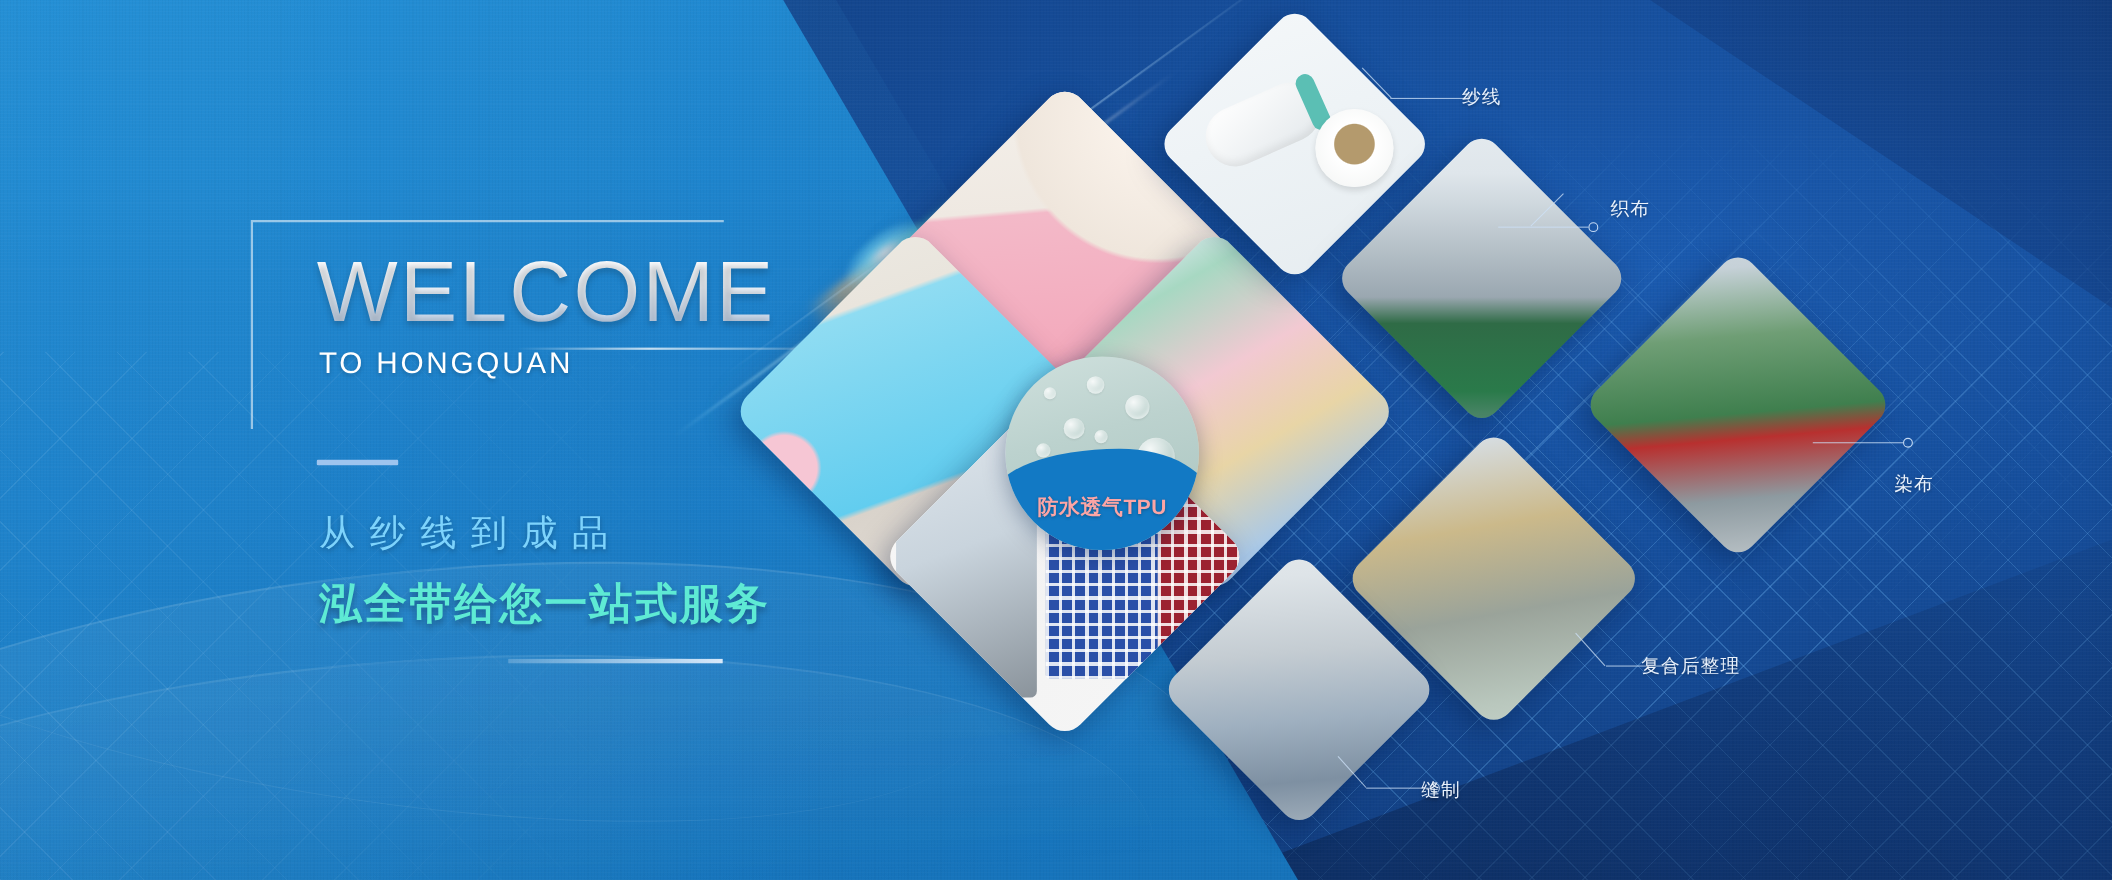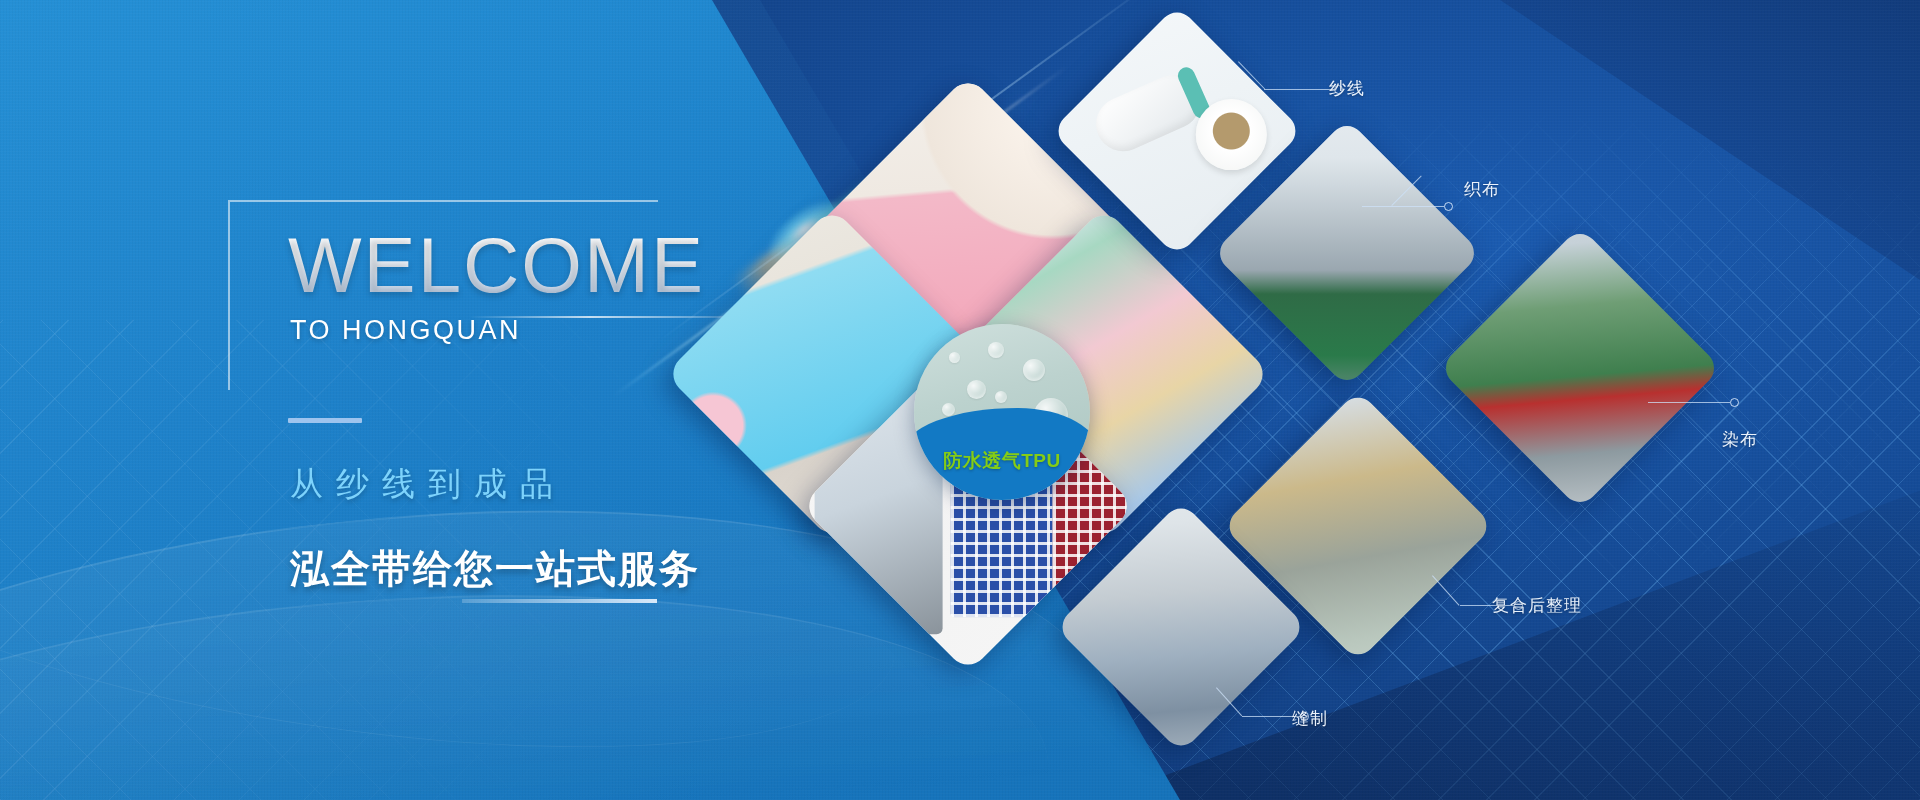--- a/index.html
+++ b/index.html
@@ -108,22 +108,22 @@
     white-space:nowrap;
   }
   .welcome-sub{
     position:absolute;left:62px;top:115px;
     font-size:27px;letter-spacing:2.5px;font-weight:400;color:#ffffff;
     text-shadow:0 2px 4px rgba(0,0,0,.22);white-space:nowrap;
   }
   .dash{position:absolute;left:60px;top:218px;width:74px;height:5px;background:#9ec4ee;border-radius:1px;}
   .cn-1{position:absolute;left:62px;top:262px;font-size:33px;letter-spacing:13px;color:#7dd3fc;
         text-shadow:0 2px 5px rgba(0,0,0,.25);white-space:nowrap;font-weight:400;}
-  .cn-2{position:absolute;left:62px;top:322px;font-size:39px;letter-spacing:2px;color:#ffffff;font-weight:700;
-        text-shadow:0 3px 6px rgba(0,0,0,.3);white-space:nowrap;margin-top:20px;}
+  .cn-2{position:absolute;left:62px;top:322px;font-size:39px;letter-spacing:2px;color:#5eead4;font-weight:700;
+        text-shadow:0 3px 6px rgba(0,0,0,.3);white-space:nowrap;}
   .rule-bottom{position:absolute;left:462px;top:599px;width:195px;height:4px;
         background:linear-gradient(90deg,rgba(220,235,250,.25),rgba(225,238,252,.95));}
 
   
   .cluster{position:absolute;left:718px;top:128px;width:500px;height:500px;}
   .dia{position:absolute;width:236px;height:236px;transform:rotate(45deg);
        border-radius:20px;overflow:hidden;box-shadow:0 10px 26px rgba(0,20,60,.35);}
   .dia .inner{position:absolute;inset:-40%;transform:rotate(-45deg);
        background-size:cover;background-position:center;}
   .dia-top{left:132px;top:-4px;}
@@ -178,21 +178,21 @@
   .tpu{position:absolute;left:196px;top:196px;width:176px;height:176px;border-radius:50%;
        overflow:hidden;box-shadow:0 6px 20px rgba(0,30,70,.35);}
   .tpu-img{position:absolute;inset:0;
        background:linear-gradient(165deg,#cfe0dd 0%,#bcd2ce 40%,#a9c4bf 100%);}
   .drop{position:absolute;border-radius:50%;
        background:radial-gradient(circle at 34% 30%, rgba(255,255,255,.85), rgba(255,255,255,.18) 60%, rgba(255,255,255,.05) 100%);
        box-shadow:inset 0 -2px 4px rgba(255,255,255,.6),0 1px 2px rgba(0,0,0,.08);}
   .tpu-wave{position:absolute;left:-6%;bottom:0;width:112%;height:52%;
        background:#1279c4;border-radius:58% 42% 0 0 / 48% 52% 0 0;}
   .tpu-label{position:absolute;left:0;right:0;bottom:26px;text-align:center;
-       color:#84cc16;font-size:19px;font-weight:700;letter-spacing:.5px;
+       color:#fca5a5;font-size:19px;font-weight:700;letter-spacing:.5px;
        text-shadow:0 1px 3px rgba(0,0,0,.3);}
 
   
   .pdia{position:absolute;transform:rotate(45deg);border-radius:18px;overflow:hidden;
         box-shadow:0 10px 28px rgba(0,20,60,.38);}
   .pdia .inner{position:absolute;inset:-40%;transform:rotate(-45deg);}
 
   .d-yarn  {left:1088px;top:42px;  width:178px;height:178px;}
   .d-weave {left:1252px;top:158px; width:190px;height:190px;}
   .d-dye   {left:1480px;top:268px; width:200px;height:200px;}

